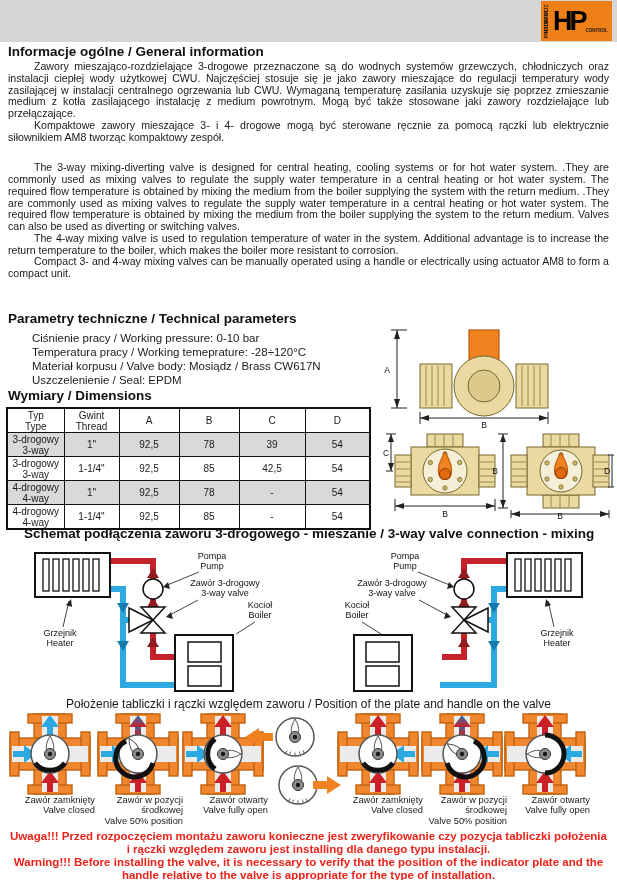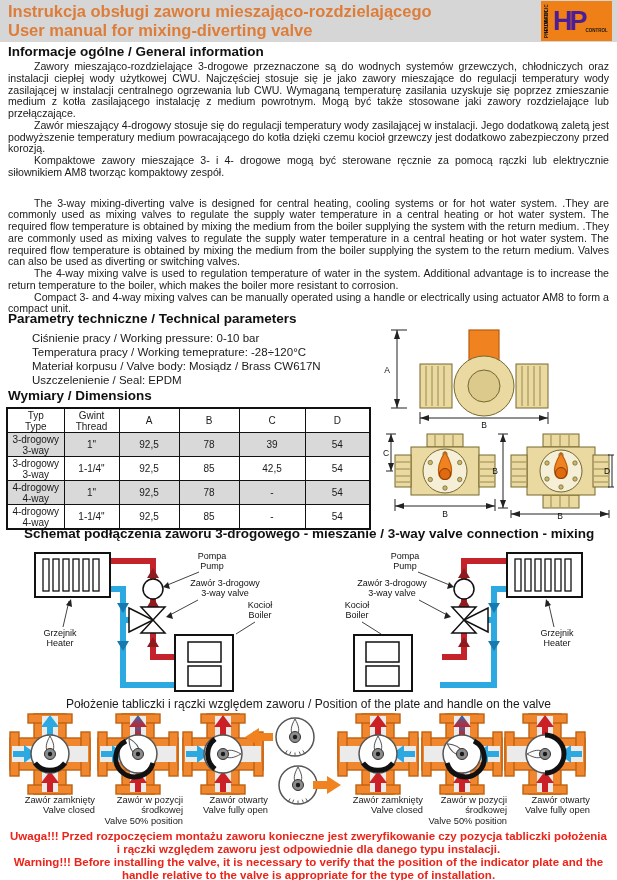--- a/index.html
+++ b/index.html
@@ -4,21 +4,21 @@
 <style>
   html,body{margin:0;padding:0;background:#fff;}
   .page{position:relative;width:617px;height:880px;background:#fff;overflow:hidden;
         font-family:"Liberation Sans",sans-serif;color:#1a1a1a;}
   .abs{position:absolute;}
   .header-band{left:0;top:0;width:617px;height:42px;background:#d6d6d6;}
   .doc-title{left:8px;top:2px;font-size:16.5px;font-weight:bold;color:#dd7d3a;line-height:19px;white-space:nowrap;}
   .logo{left:541px;top:1px;width:71px;height:40px;background:#ef8018;display:flex;align-items:center;}
   .logo-vert{width:12px;display:flex;flex-direction:column;justify-content:center;align-items:center;}
   .logo-vert span{display:block;transform:rotate(-90deg);font-size:4.5px;font-weight:bold;color:#111;letter-spacing:.3px;line-height:5px;white-space:nowrap;}
-  .logo-hp{font-size:27px;font-weight:900;color:#4c1d95;letter-spacing:-3px;line-height:27px;}
+  .logo-hp{font-size:27px;font-weight:900;color:#000000;letter-spacing:-3px;line-height:27px;}
   .logo-ctl{font-size:4.5px;font-weight:bold;color:#161616;align-self:flex-end;margin:0 2px 8px 1px;}
   .sec-h{font-size:13.5px;font-weight:bold;color:#111;white-space:nowrap;}
   .body-txt{font-size:10.6px;line-height:11.75px;text-align:justify;}
   .body-txt p{margin:0;text-indent:26px;}
   .body-txt p.gap{margin-top:19px;}
   .param-line{font-size:11.5px;line-height:14px;white-space:nowrap;margin-left:24px;}
   table.dims{border-collapse:collapse;table-layout:fixed;width:363px;font-size:10px;text-align:center;border:2px solid #111;}
   table.dims th,table.dims td{border:1px solid #111;padding:0;height:23px;font-weight:normal;line-height:11px;}
   table.dims .gray{background:#d9d9d9;}
   .pos-h{font-size:12px;text-align:center;width:617px;white-space:nowrap;}
@@ -50,37 +50,32 @@
   .dot{fill:#1a1a1a;}
   .tick{stroke:#333;stroke-width:.8;}
   .orange-ar{fill:#f08220;}
 </style>
 </head>
 <body>
 
 <div class="page">
 
   <div class="abs header-band"></div>
-  <div class="abs doc-title">
-    <div>Instrukcja obsługi zaworu mieszająco-rozdzielającego</div>
-    <div>User manual for mixing-diverting valve</div>
-  </div>
   <div class="abs logo">
     <div class="logo-vert">
       <span>HYDRAULIC</span>
       <span>PNEUMATIC</span>
     </div>
     <div class="logo-hp">HP</div>
     <div class="logo-ctl">CONTROL</div>
   </div>
 
   <div class="abs sec-h" style="left:8px;top:44px;">Informacje ogólne / General information</div>
   <div class="abs body-txt" style="left:8px;top:61px;width:601px;">
     <p>Zawory mieszająco-rozdzielające 3-drogowe przeznaczone są do wodnych systemów grzewczych, chłodniczych oraz instalacji ciepłej wody użytkowej CWU. Najczęściej stosuje się je jako zawory mieszające do regulacji temperatury wody zasilającej w instalacji centralnego ogrzewania lub CWU. Wymaganą temperaturę zasilania uzyskuje się poprzez zmieszanie medium z kotła zasilającego instalację z medium powrotnym. Mogą być także stosowane jaki zawory rozdzielające lub przełączające.</p>
-    <p>Zawór mieszający 4-drogowy stosuje się do regulacji temperatury wody zasilającej w instalacji. Jego dodatkową zaletą jest podwyższenie temperatury medium powracającego do kotła dzięki czemu kocioł grzewczy jest dodatkowo zabezpieczony przed korozją.</p>
     <p>Kompaktowe zawory mieszające 3- i 4- drogowe mogą być sterowane ręcznie za pomocą rączki lub elektrycznie siłownikiem AM8 tworząc kompaktowy zespół.</p>
     <p class="gap">The 3-way mixing-diverting valve is designed for central heating, cooling systems or for hot water system. .They are commonly used as mixing valves to regulate the supply water temperature in a central heating or hot water system. The required flow temperature is obtained by mixing the medium from the boiler supplying the system with the return medium. .They are commonly used as mixing valves to regulate the supply water temperature in a central heating or hot water system. The required flow temperature is obtained by mixing the medium from the boiler supplying the system to the return medium. Valves can also be used as diverting or switching valves.</p>
     <p>The 4-way mixing valve is used to regulation temperature of water in the system. Additional advantage is to increase the return temperature to the boiler, which makes the boiler more resistant to corrosion.</p>
     <p>Compact 3- and 4-way mixing valves can be manually operated using a handle or electrically using actuator AM8 to form a compact unit.</p>
   </div>
 
   <div class="abs sec-h" style="left:8px;top:311px;">Parametry techniczne / Technical parameters</div>
   <div class="abs" style="left:8px;top:331px;">
     <div class="param-line">Ciśnienie pracy / Working pressure: 0-10 bar</div>
     <div class="param-line">Temperatura pracy / Working temeprature: -28÷120°C</div>
@@ -533,17 +528,17 @@
     <div>Zawór w pozycji</div>
       <div>środkowej</div>
       <div>Valve 50% position</div>
   </div>
   <div class="abs cap" style="left:500px;top:795px;">
     <div>Zawór otwarty</div>
       <div>Valve fully open</div>
   </div>
 
   <div class="abs warning" style="left:8px;top:830px;">
-    <div>Uwaga!!! Przed rozpoczęciem montażu zaworu konieczne jest zweryfikowanie czy pozycja tabliczki położenia i rączki względem zaworu jest odpowiednie dla danego typu instalacji.</div>
+    <div>Uwaga!!! Przed rozpoczęciem montażu zaworu konieczne jest zweryfikowanie czy pozycja tabliczki położenia i rączki względem zaworu jest installing dla danego typu instalacji.</div>
     <div>Warning!!! Before installing the valve, it is necessary to verify that the position of the indicator plate and the handle relative to the valve is appropriate for the type of installation.</div>
   </div>
 
 </div>
 
 </body></html>

